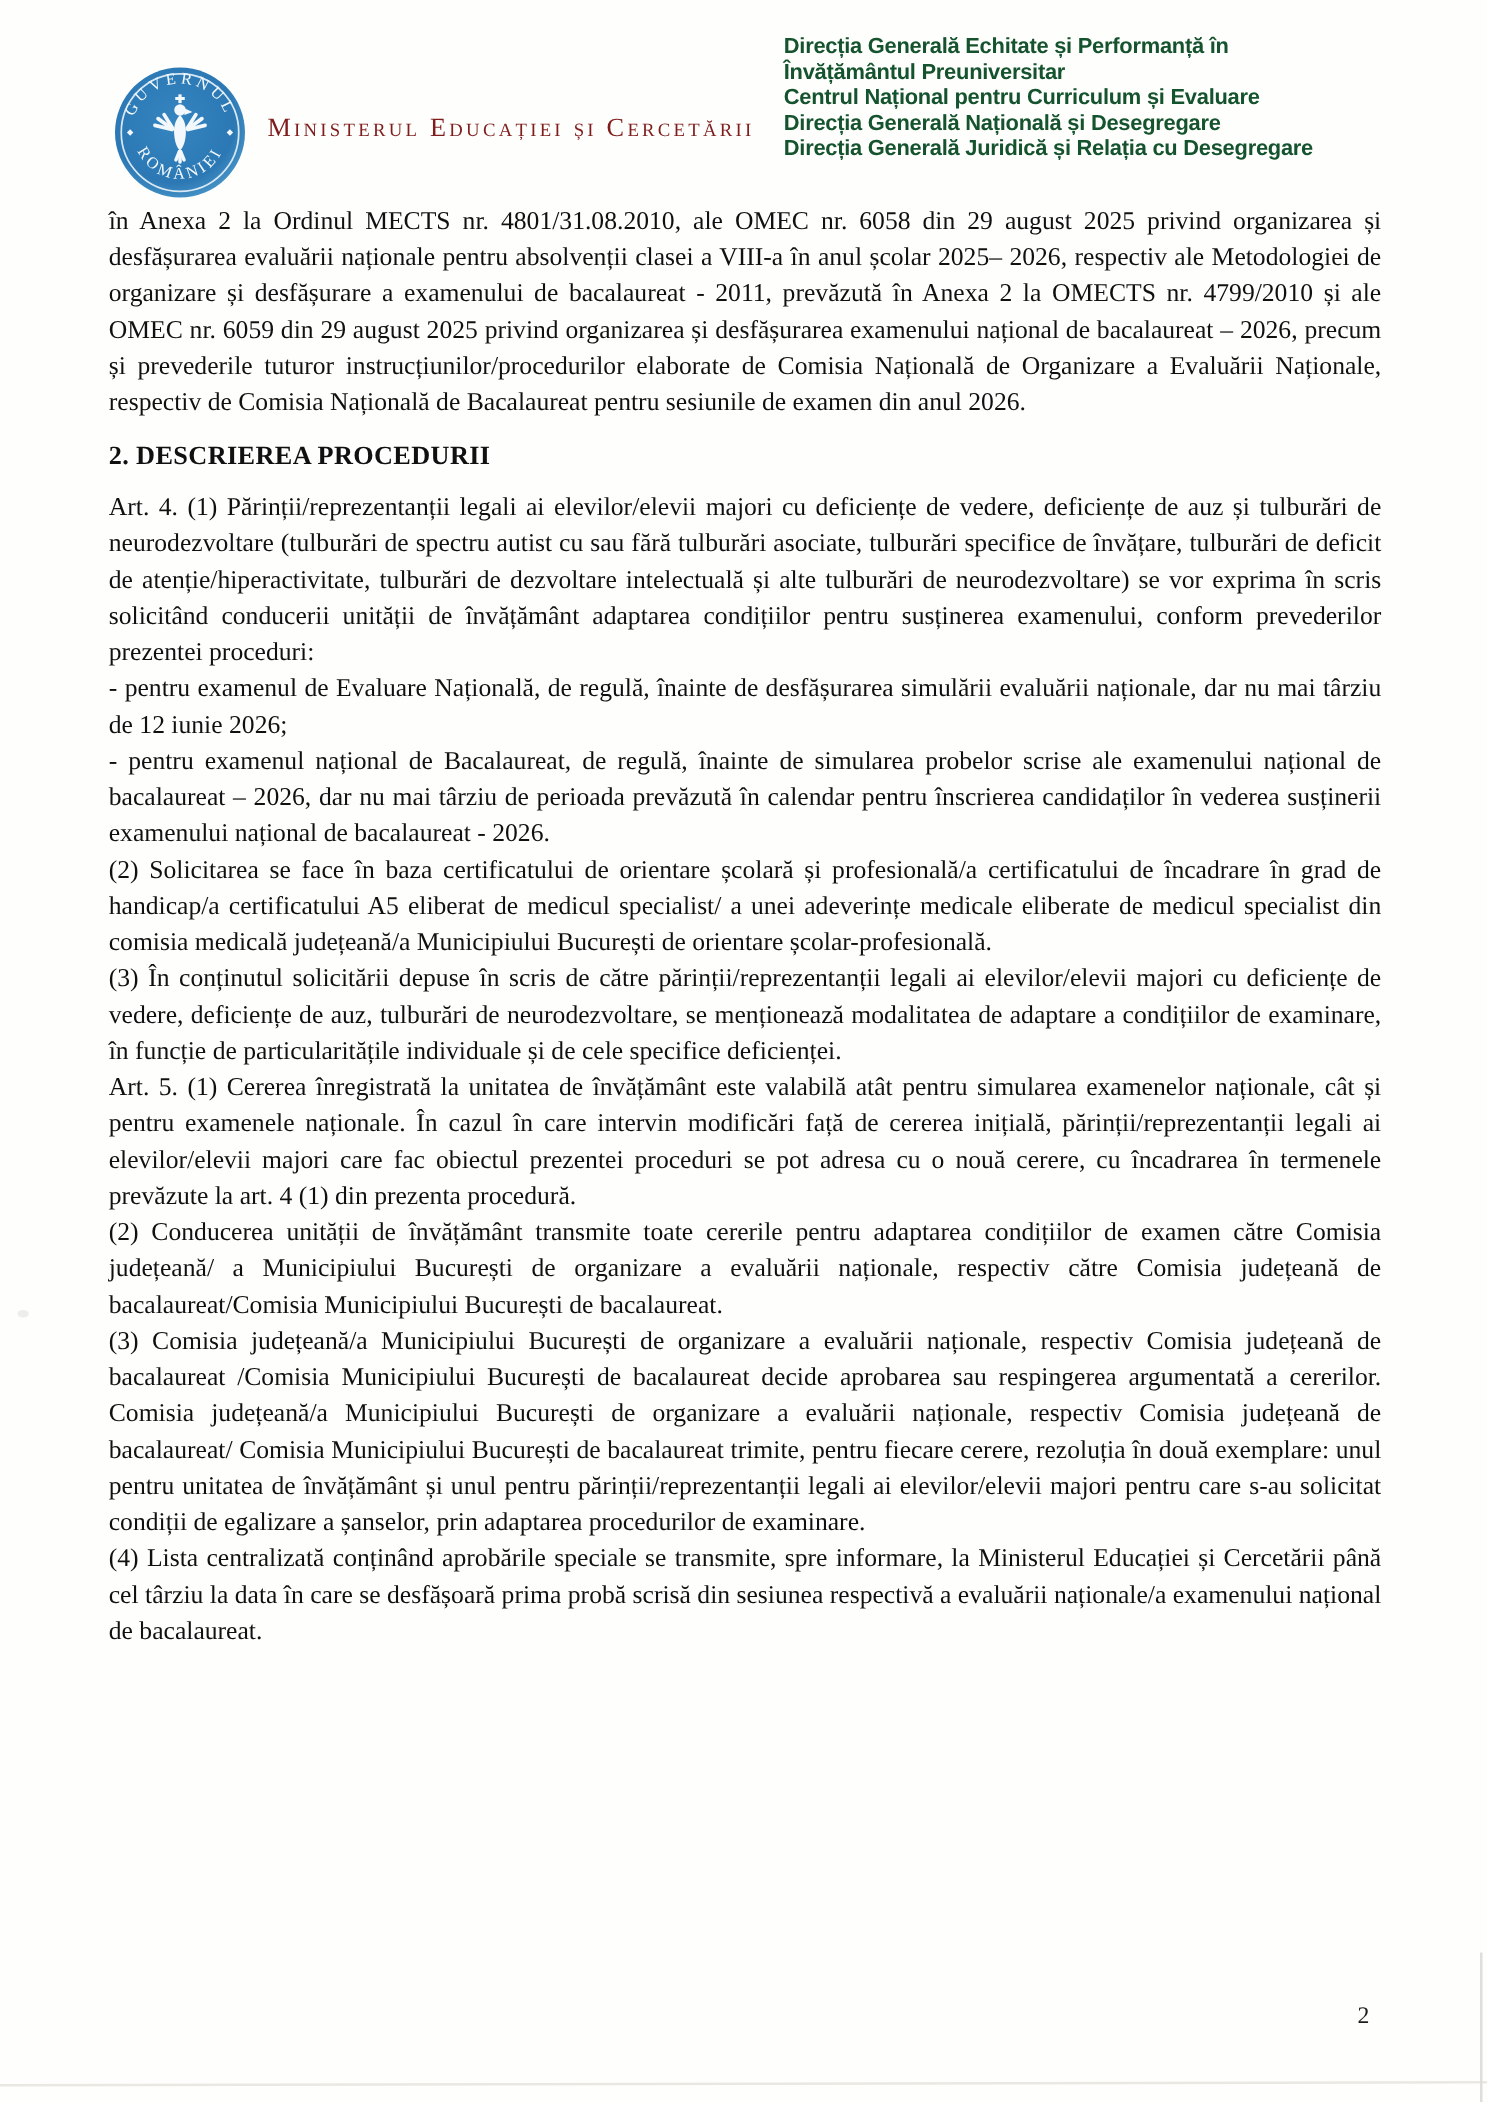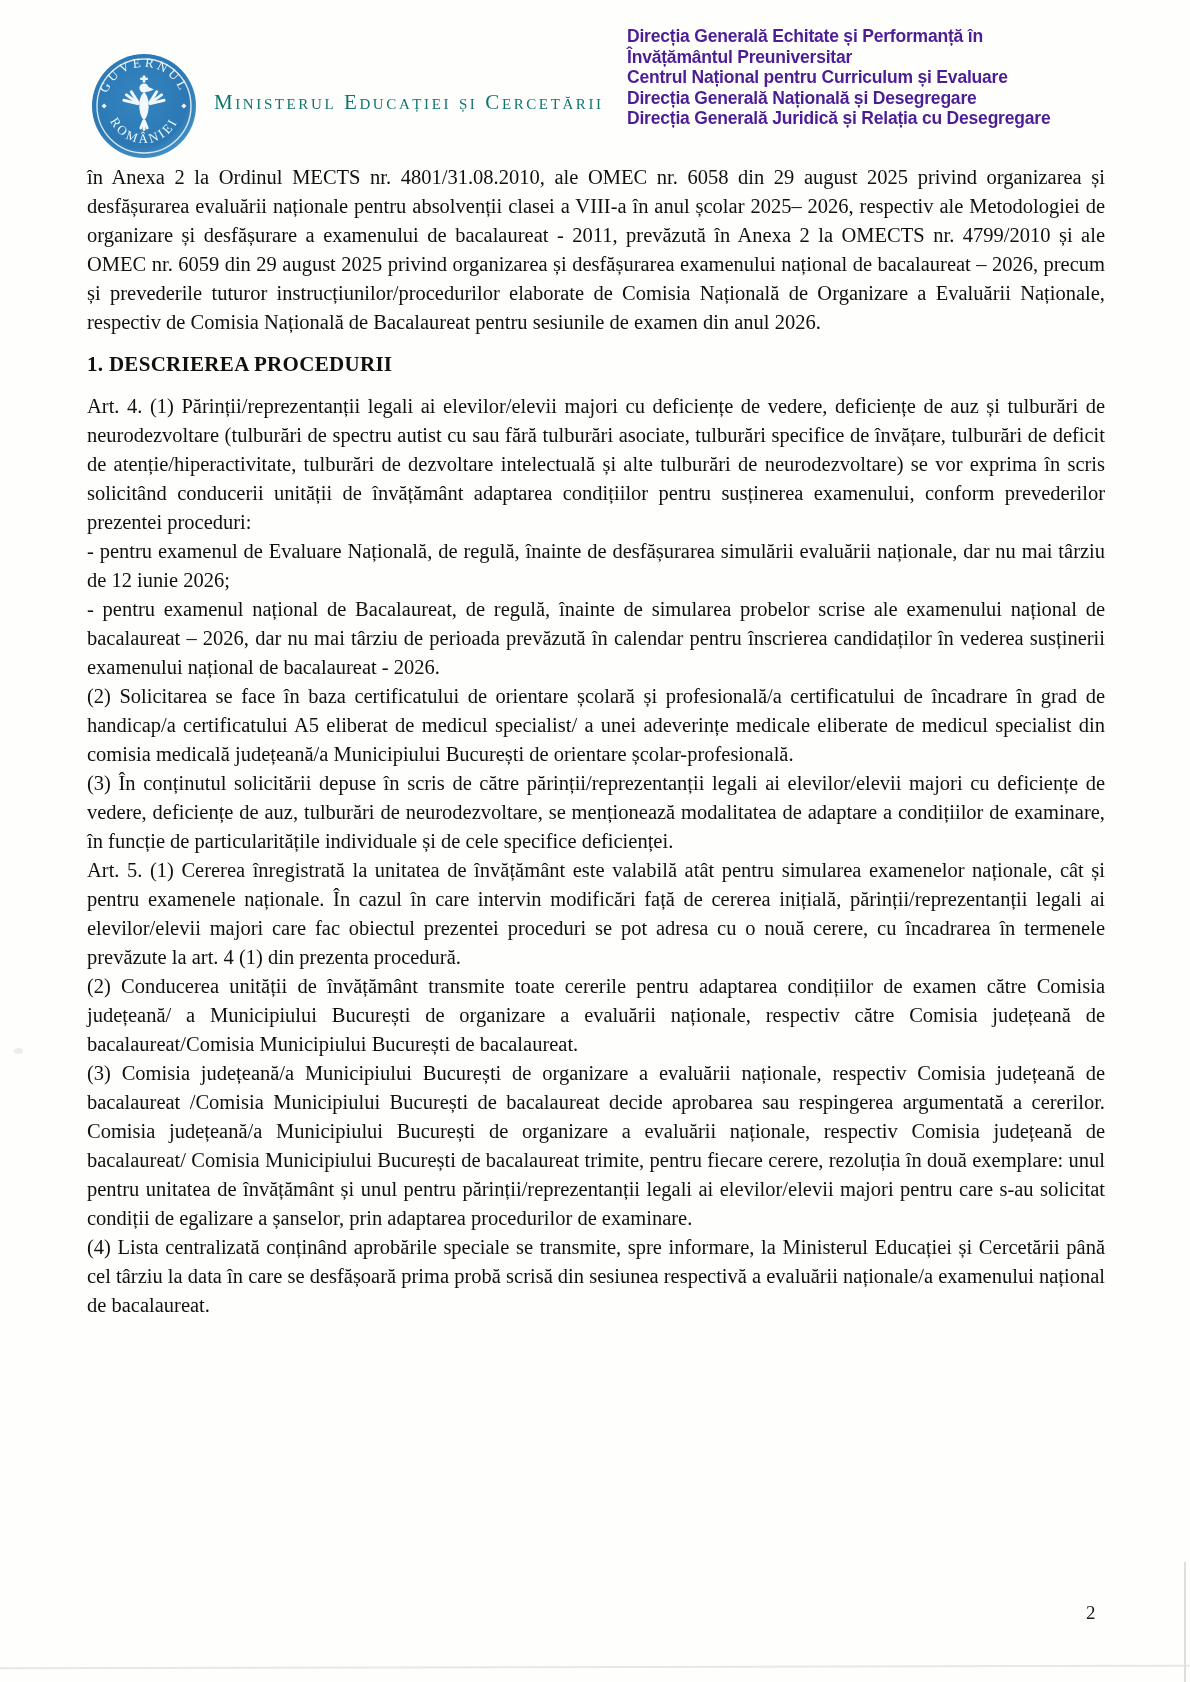--- a/index.html
+++ b/index.html
@@ -11,27 +11,27 @@
     font-family:"Liberation Serif", serif;
     color:#101010;
   }
   
   .logo{position:absolute;left:90px;top:52px;width:108px;height:108px;}
   .ministry-name{
     position:absolute;left:214px;top:90px;width:400px;
     font-family:"Liberation Serif", serif;
     font-variant:small-caps;
     font-size:21px;letter-spacing:2.6px;
-    color:#0f766e;
+    color:#7f1d1d;
   }
   .departments{
     position:absolute;left:627px;top:26px;width:500px;
     font-family:"Liberation Sans", sans-serif;
     font-weight:bold;font-size:17.5px;line-height:20.5px;
-    color:#4c1d95;
+    color:#14532d;
     letter-spacing:-0.2px;
   }
   
   .doc-body{
     position:absolute;left:87px;top:163px;width:1018px;
     font-size:20.5px;line-height:29px;
     text-align:justify;
   }
   .doc-body p{margin:0;}
   .section-heading{
@@ -115,21 +115,21 @@
     <div>Direcția Generală Echitate și Performanță în</div>
     <div>Învățământul Preuniversitar</div>
     <div>Centrul Național pentru Curriculum și Evaluare</div>
     <div>Direcția Generală Națională și Desegregare</div>
     <div>Direcția Generală Juridică și Relația cu Desegregare</div>
   </div>
 
   <div class="doc-body">
     <p>în Anexa 2 la Ordinul MECTS nr. 4801/31.08.2010, ale OMEC nr. 6058 din 29 august 2025 privind organizarea și desfășurarea evaluării naționale pentru absolvenții clasei a VIII-a în anul școlar 2025– 2026, respectiv ale Metodologiei de organizare și desfășurare a examenului de bacalaureat - 2011, prevăzută în Anexa 2 la OMECTS nr. 4799/2010 și ale OMEC nr. 6059 din 29 august 2025 privind organizarea și desfășurarea examenului național de bacalaureat – 2026, precum și prevederile tuturor instrucțiunilor/procedurilor elaborate de Comisia Națională de Organizare a Evaluării Naționale, respectiv de Comisia Națională de Bacalaureat pentru sesiunile de examen din anul 2026.</p>
 
-    <p class="section-heading">1. DESCRIEREA PROCEDURII</p>
+    <p class="section-heading">2. DESCRIEREA PROCEDURII</p>
 
     <p><b class="lead">Art. 4. (1)</b><span> Părinții/reprezentanții legali ai elevilor/elevii majori cu deficiențe de vedere, deficiențe de auz și tulburări de neurodezvoltare (tulburări de spectru autist cu sau fără tulburări asociate, tulburări specifice de învățare, tulburări de deficit de atenție/hiperactivitate, tulburări de dezvoltare intelectuală și alte tulburări de neurodezvoltare) se vor exprima în scris solicitând conducerii unității de învățământ adaptarea condițiilor pentru susținerea examenului, conform prevederilor prezentei proceduri:</span></p>
     <p><b class="lead"></b><span>- pentru examenul de Evaluare Națională, de regulă, înainte de desfășurarea simulării evaluării naționale, dar nu mai târziu de 12 iunie 2026;</span></p>
     <p><b class="lead"></b><span>- pentru examenul național de Bacalaureat, de regulă, înainte de simularea probelor scrise ale examenului național de bacalaureat – 2026, dar nu mai târziu de perioada prevăzută în calendar pentru înscrierea candidaților în vederea susținerii examenului național de bacalaureat - 2026.</span></p>
     <p><b class="lead">(2)</b><span> Solicitarea se face în baza certificatului de orientare școlară și profesională/a certificatului de încadrare în grad de handicap/a certificatului A5 eliberat de medicul specialist/ a unei adeverințe medicale eliberate de medicul specialist din comisia medicală județeană/a Municipiului București de orientare școlar-profesională.</span></p>
     <p><b class="lead">(3)</b><span> În conținutul solicitării depuse în scris de către părinții/reprezentanții legali ai elevilor/elevii majori cu deficiențe de vedere, deficiențe de auz, tulburări de neurodezvoltare, se menționează modalitatea de adaptare a condițiilor de examinare, în funcție de particularitățile individuale și de cele specifice deficienței.</span></p>
     <p><b class="lead">Art. 5. (1)</b><span> Cererea înregistrată la unitatea de învățământ este valabilă atât pentru simularea examenelor naționale, cât și pentru examenele naționale. În cazul în care intervin modificări față de cererea inițială, părinții/reprezentanții legali ai elevilor/elevii majori care fac obiectul prezentei proceduri se pot adresa cu o nouă cerere, cu încadrarea în termenele prevăzute la art. 4 (1) din prezenta procedură.</span></p>
     <p><b class="lead">(2)</b><span> Conducerea unității de învățământ transmite toate cererile pentru adaptarea condițiilor de examen către Comisia județeană/ a Municipiului București de organizare a evaluării naționale, respectiv către Comisia județeană de bacalaureat/Comisia Municipiului București de bacalaureat.</span></p>
     <p><b class="lead">(3)</b><span> Comisia județeană/a Municipiului București de organizare a evaluării naționale, respectiv Comisia județeană de bacalaureat /Comisia Municipiului București de bacalaureat decide aprobarea sau respingerea argumentată a cererilor. Comisia județeană/a Municipiului București de organizare a evaluării naționale, respectiv Comisia județeană de bacalaureat/ Comisia Municipiului București de bacalaureat trimite, pentru fiecare cerere, rezoluția în două exemplare: unul pentru unitatea de învățământ și unul pentru părinții/reprezentanții legali ai elevilor/elevii majori pentru care s-au solicitat condiții de egalizare a șanselor, prin adaptarea procedurilor de examinare.</span></p>
     <p><b class="lead">(4)</b><span> Lista centralizată conținând aprobările speciale se transmite, spre informare, la Ministerul Educației și Cercetării până cel târziu la data în care se desfășoară prima probă scrisă din sesiunea respectivă a evaluării naționale/a examenului național de bacalaureat.</span></p>

